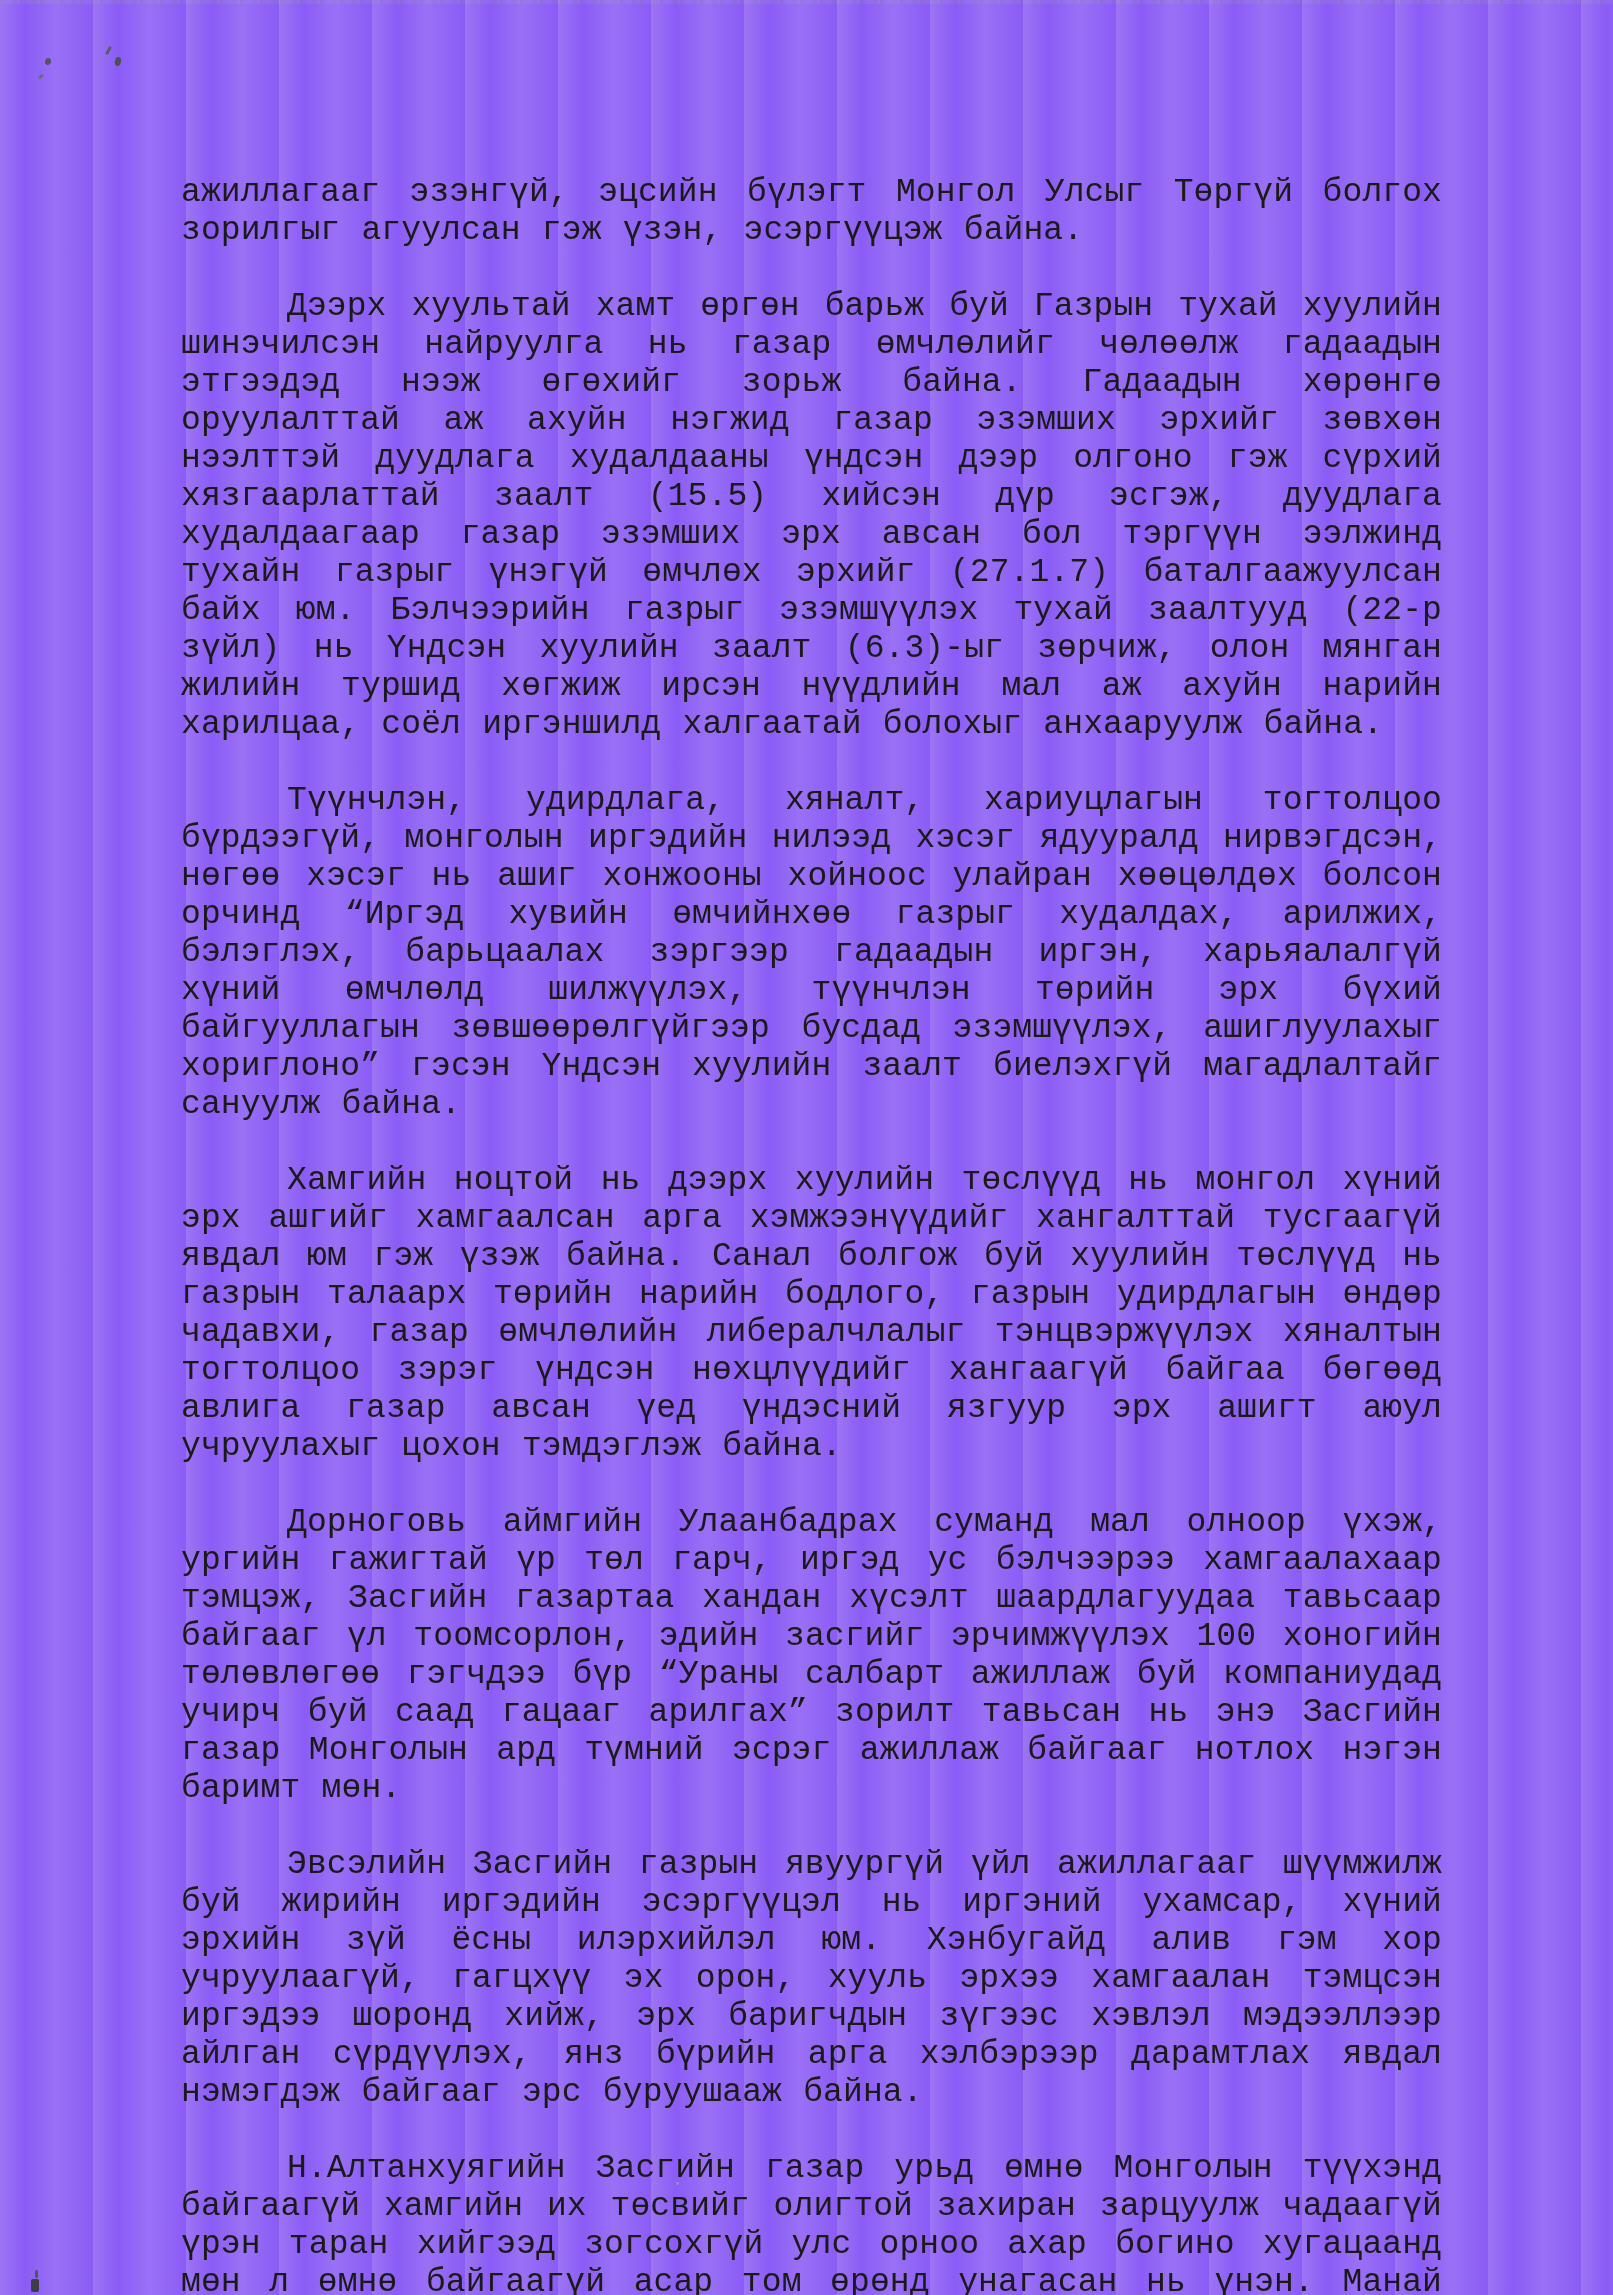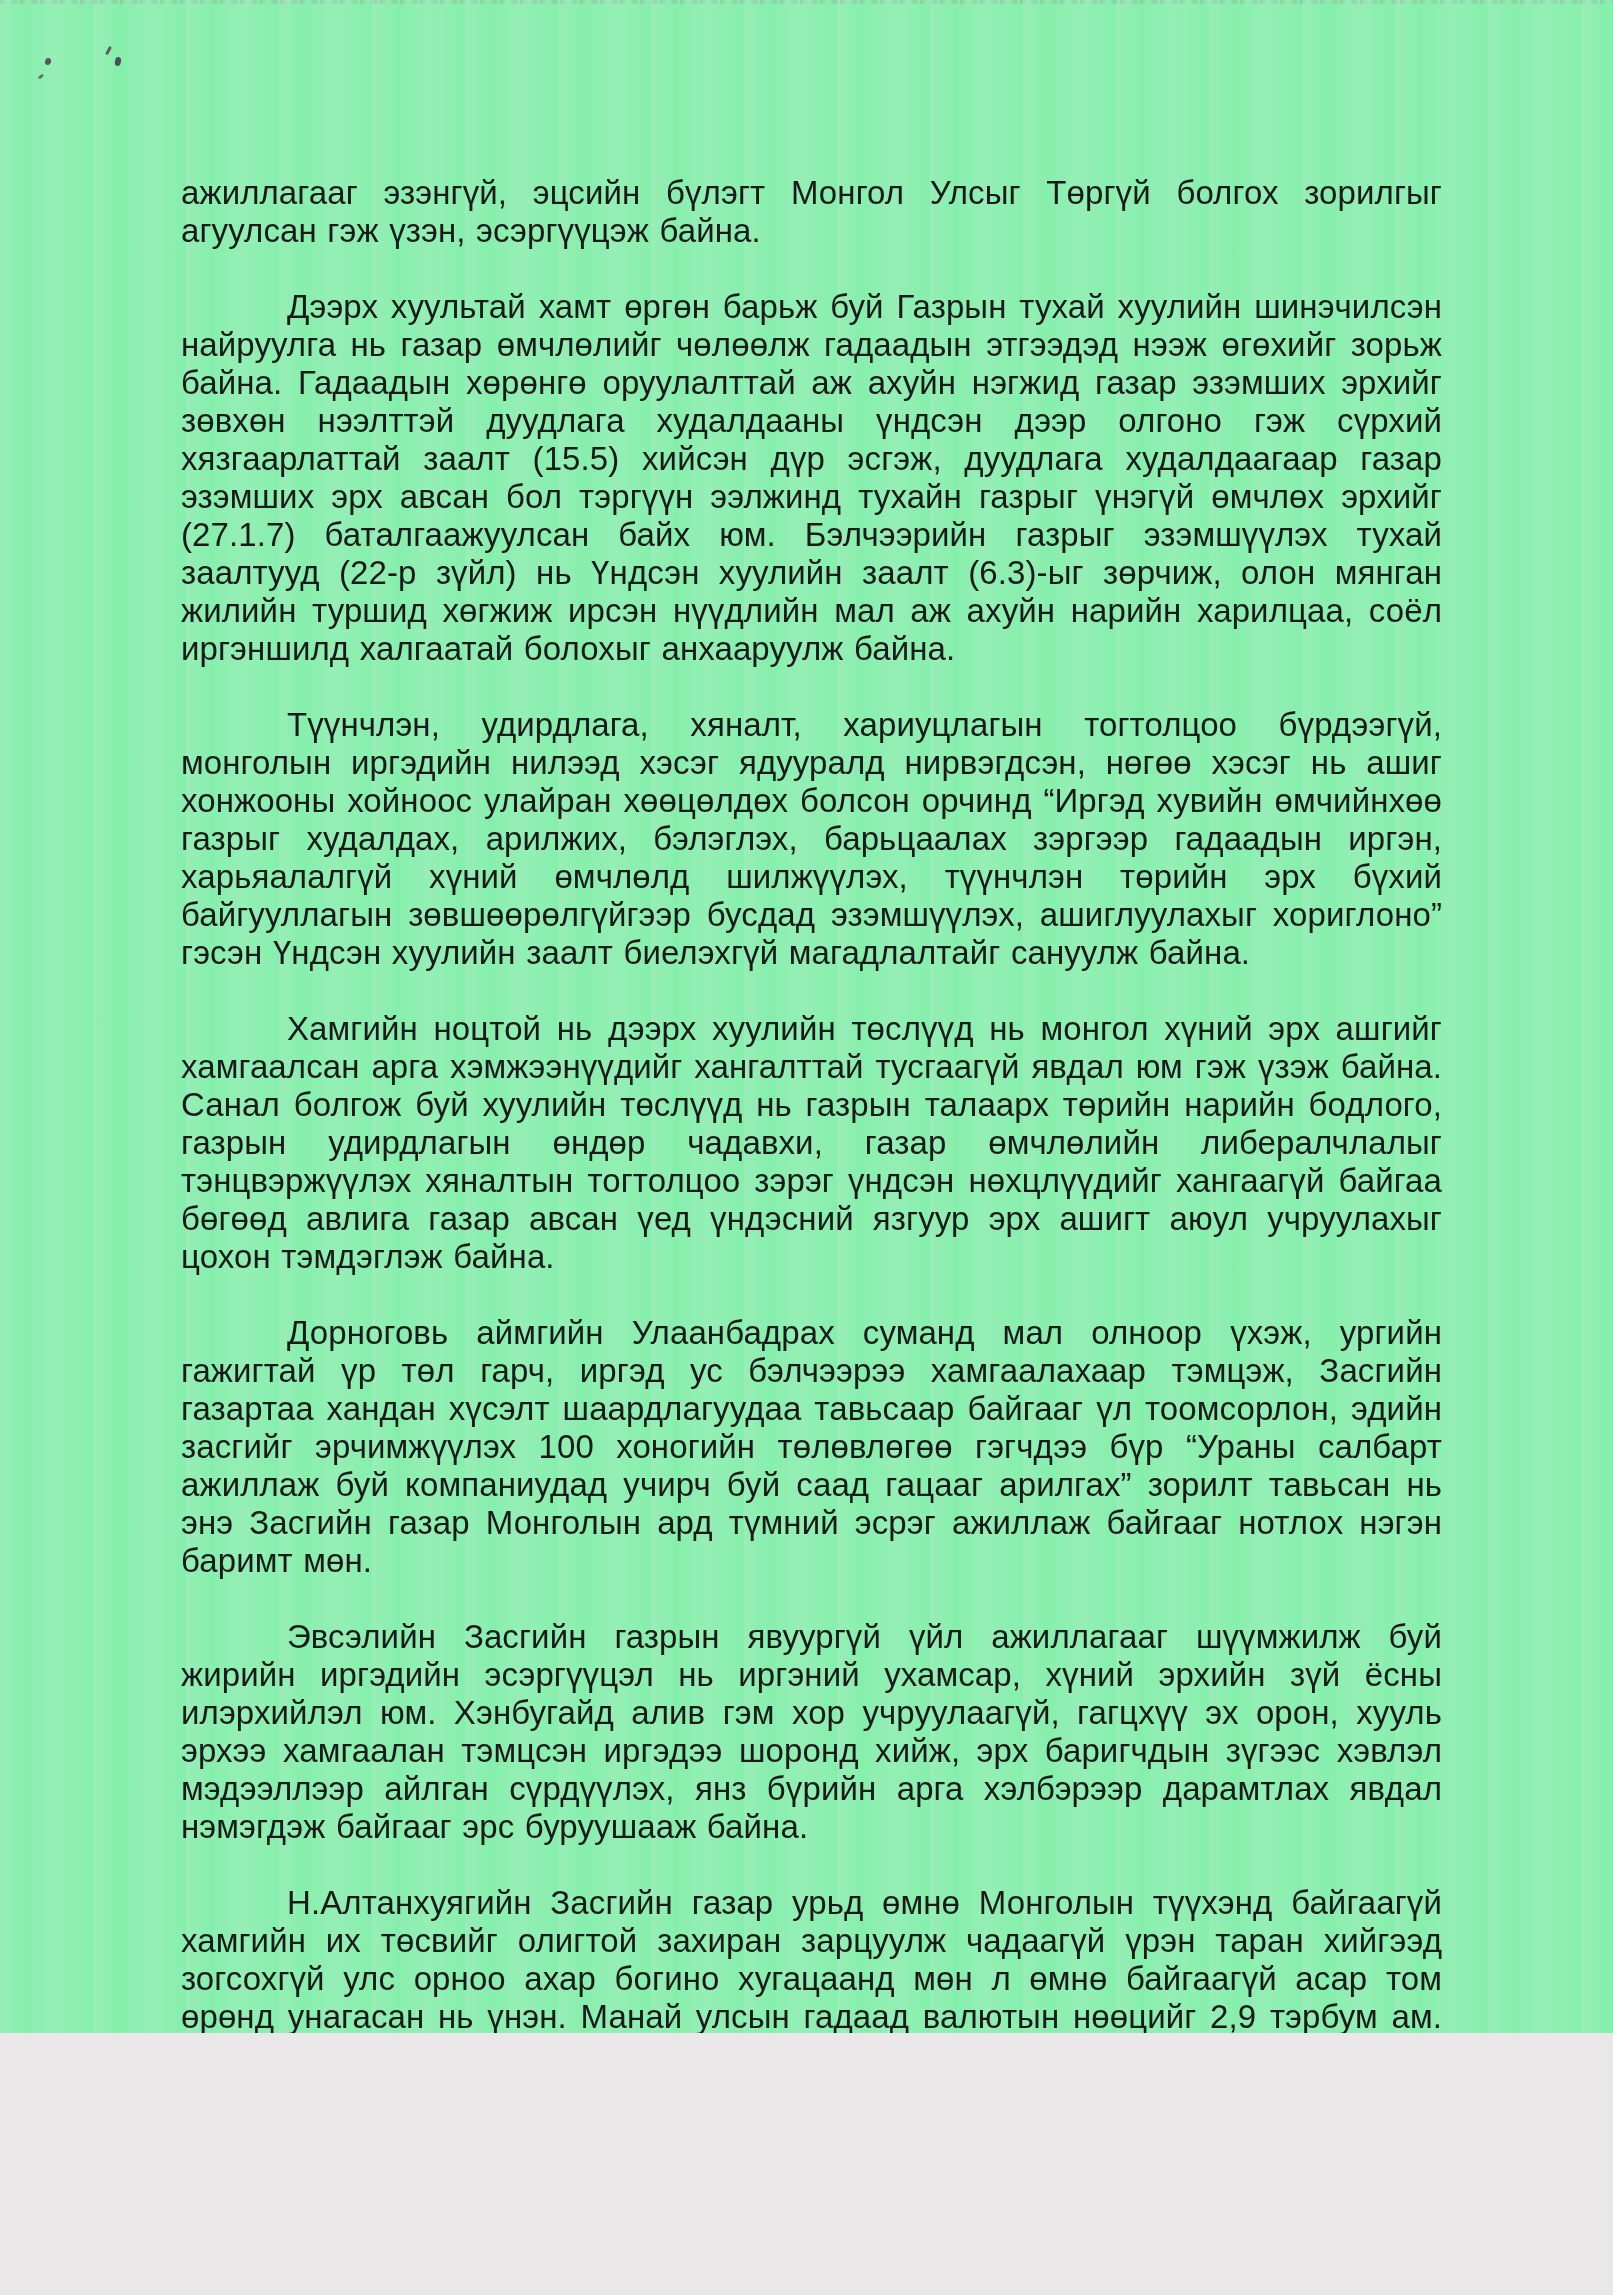--- a/index.html
+++ b/index.html
@@ -3,24 +3,24 @@
 <meta charset="utf-8">
 <style>
   html, body {
     margin: 0;
     padding: 0;
     background: #e9e7e8;
   }
   .page {
     position: relative;
     width: 1614px;
-    height: 2033px;
-    background: #86efac;
+    height: 2295px;
+    background: #8b5cf6;
     overflow: hidden;
-    font-family: Liberation Sans, sans-serif;
+    font-family: Liberation Mono, monospace;
   }
   
   .scan-edge-top {
     position: absolute;
     top: 0; left: 0;
     width: 100%;
     height: 4px;
     background: repeating-linear-gradient(
       90deg,
       rgba(120,125,130,0.55) 0px, rgba(160,165,170,0.25) 4.6px,

